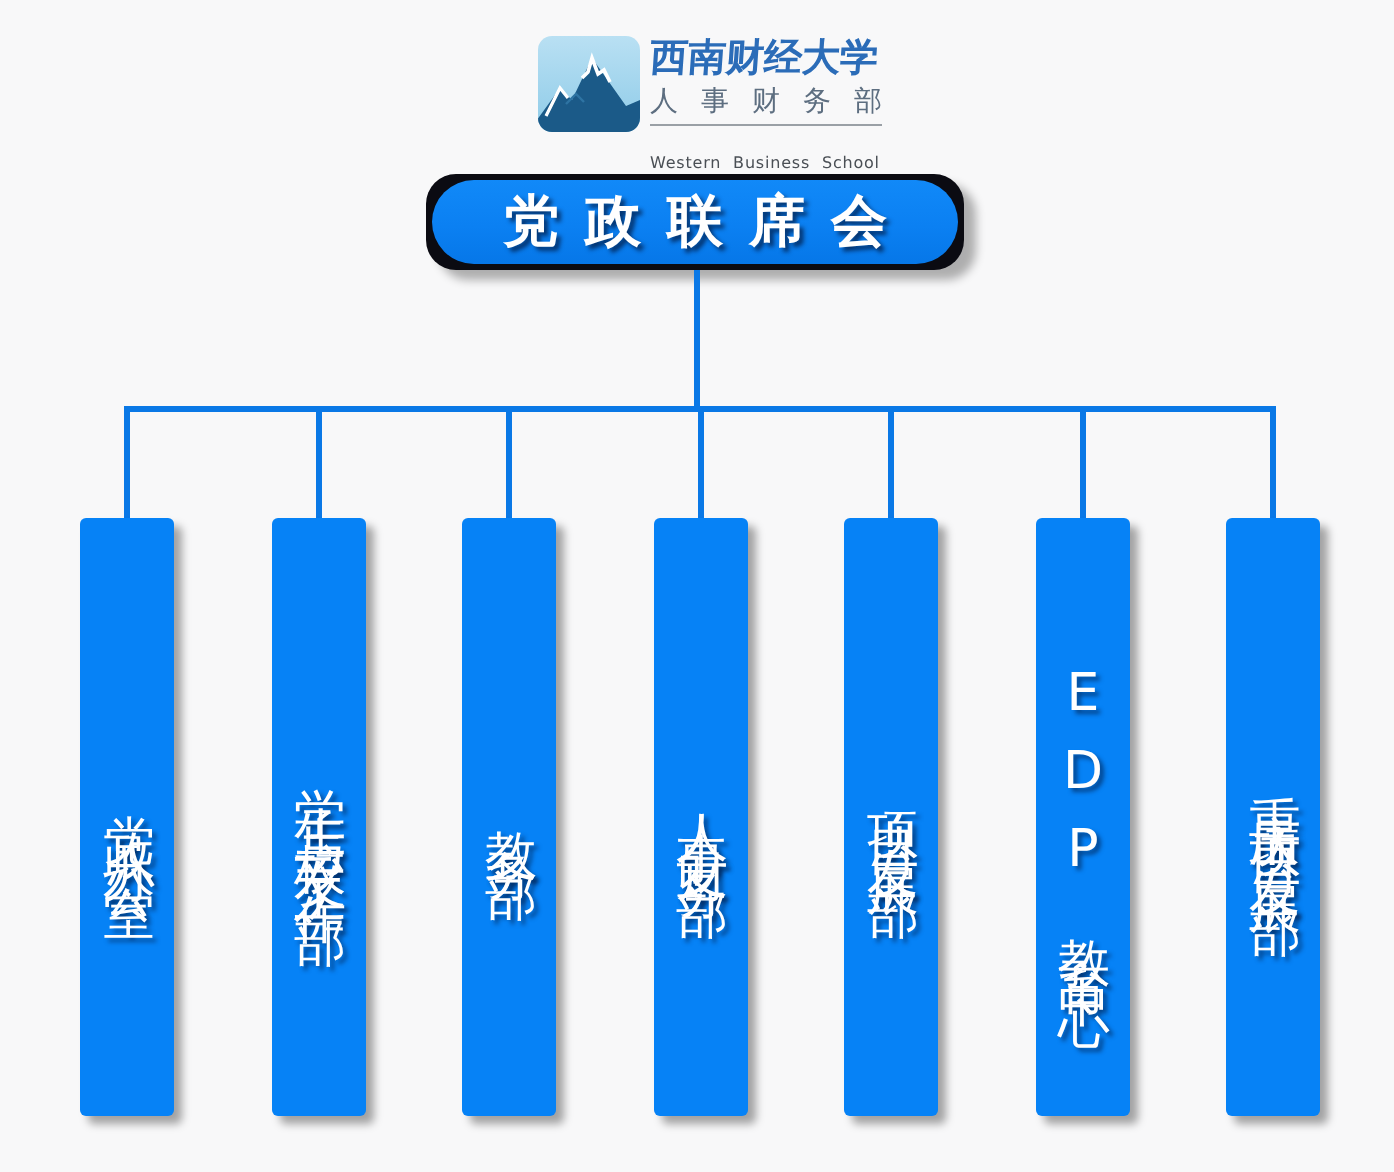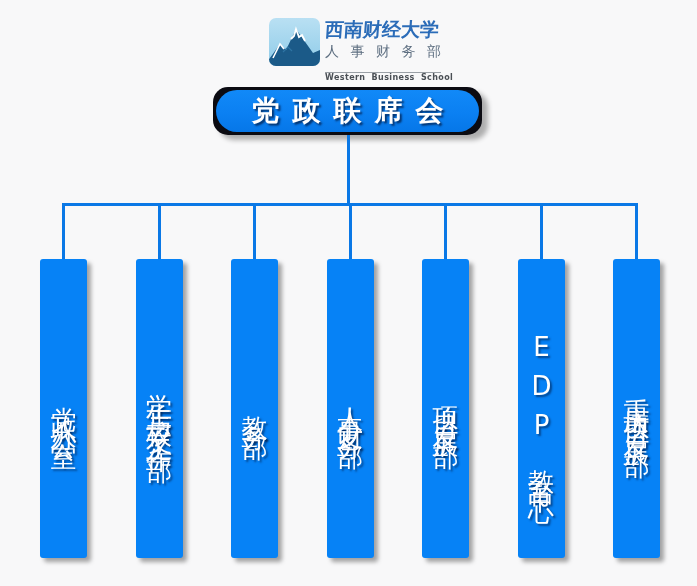--- a/index.html
+++ b/index.html
@@ -5,21 +5,21 @@
   html,body{margin:0;padding:0;}
   body{font-family:"DejaVu Sans","Liberation Sans",sans-serif;}
   .canvas{position:relative;width:697px;height:586px;background:#f8f8f9;overflow:hidden;}
 
   
   .logo{position:absolute;left:269px;top:18px;display:flex;align-items:flex-start;}
   .logo-icon{display:block;}
   .logo-text{margin-left:5px;width:116px;}
   .uni-name{color:#2b6cb8;font-size:19px;font-weight:bold;letter-spacing:0px;line-height:22px;white-space:nowrap;transform:skewX(-4deg);}
   .school-cn{color:#5d6e80;font-size:14px;line-height:18px;letter-spacing:11.5px;margin-right:-11.5px;white-space:nowrap;margin-top:2px;}
-  .school-en{color:#4a4f55;font-size:8px;font-weight:bold;letter-spacing:0.4px;word-spacing:3px;border-top:1px solid #9aa0a6;margin-top:12px;padding-top:0;white-space:nowrap;}
+  .school-en{color:#4a4f55;font-size:8px;font-weight:normal;letter-spacing:0.4px;word-spacing:3px;border-top:1px solid #9aa0a6;margin-top:2px;padding-top:14px;white-space:nowrap;}
 
   
   .title-frame{position:absolute;left:213px;top:87px;width:269px;height:48px;background:#0b0b12;border-radius:15px;box-shadow:6px 5px 5px rgba(0,0,0,0.30);}
   .title-pill{position:absolute;left:3px;top:3px;right:3px;bottom:3px;background:linear-gradient(180deg,#1189f8 0%,#0b80f2 55%,#0677e8 100%);border-radius:22px;display:flex;align-items:center;justify-content:center;}
   .title-text{color:#ffffff;font-size:28px;font-weight:bold;letter-spacing:13px;margin-right:-13px;white-space:nowrap;text-shadow:2px 2px 2px rgba(0,10,40,0.65);}
 
   
   .connector{background:#0a78e6;position:absolute;}
   .v-root{left:347px;top:135px;width:3px;height:68px;}
   .h-line{left:62px;top:203px;width:576px;height:3px;}

